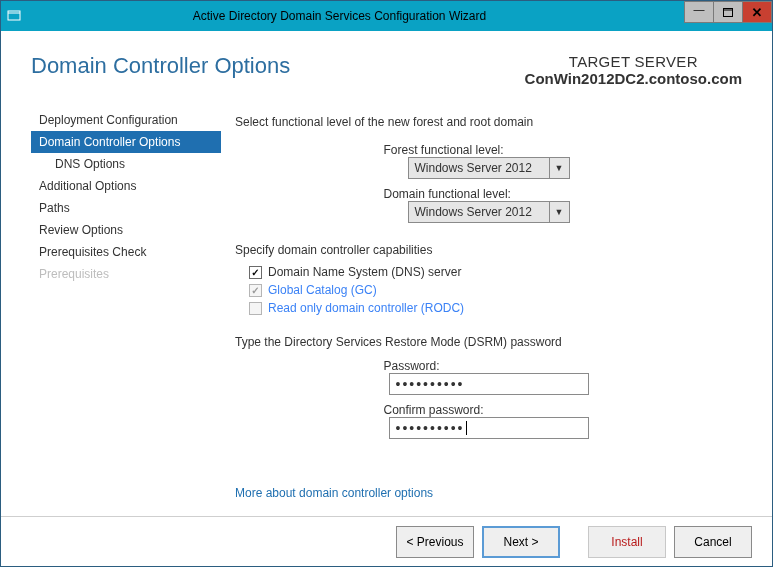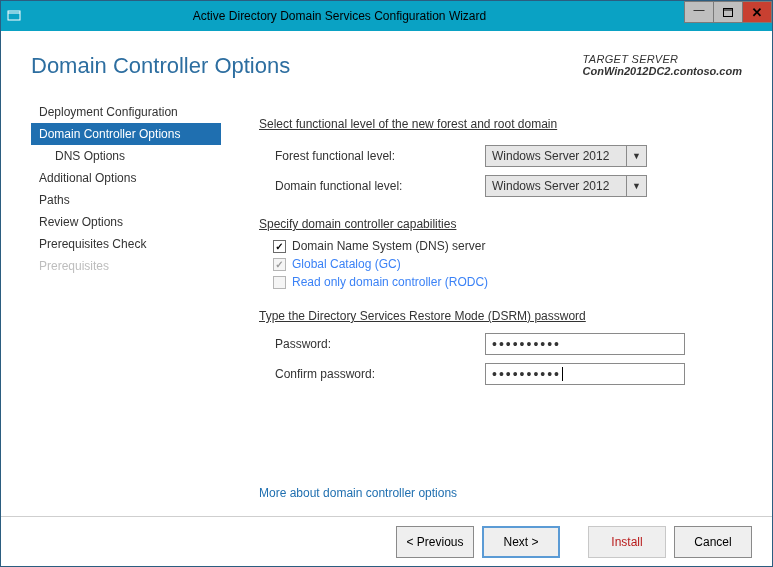--- a/index.html
+++ b/index.html
@@ -66,33 +66,31 @@
     align-items: flex-start;
   }
   .header h1 {
     font-weight: 300;
     font-size: 22px;
     color: #2d6ea0;
     margin: 0;
     flex: 1;
   }
   .target {
-    text-align: left;
-    font-size: 11px;
+    text-align: center;
+    font-size: 15px;
     color: #333;
-    font-style: italic;
   }
   .target .lbl { letter-spacing: 0.3px; }
   .target .val { font-weight: 600; }
   .body {
     flex: 1;
     display: flex;
     padding: 10px 30px 0 30px;
     overflow: hidden;
-    gap: 24px;
   }
   .sidebar {
     width: 190px;
     padding-top: 4px;
   }
   .sidebar .item {
     padding: 4px 8px;
     color: #333;
     font-size: 12px;
     cursor: pointer;
@@ -110,25 +108,26 @@
     cursor: default;
   }
   .main {
     flex: 1;
     padding-left: 14px;
     color: #333;
     font-size: 12px;
     display: flex;
     flex-direction: column;
   }
-  .section-text { margin: 20px 0 10px 0; text-decoration: underline; }
+  .section-text { margin: 10px 0 10px 0; }
   .row {
     display: flex;
     align-items: center;
     margin: 4px 16px;
+    flex-direction: column;
   }
   .row .label {
     width: 210px;
   }
   .combo {
     display: flex;
     align-items: center;
     width: 162px;
   }
   .combo .box {

